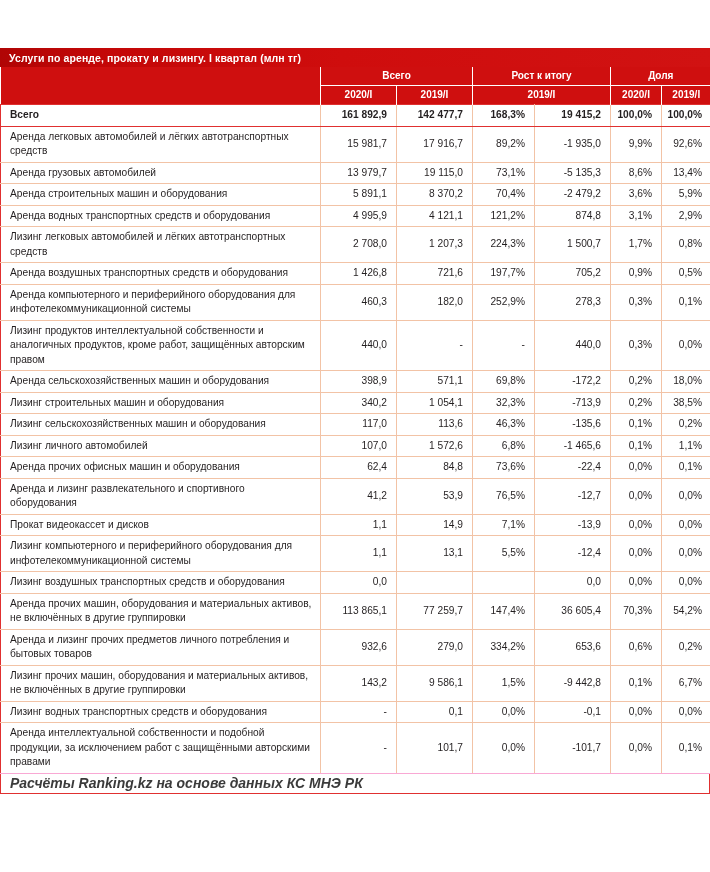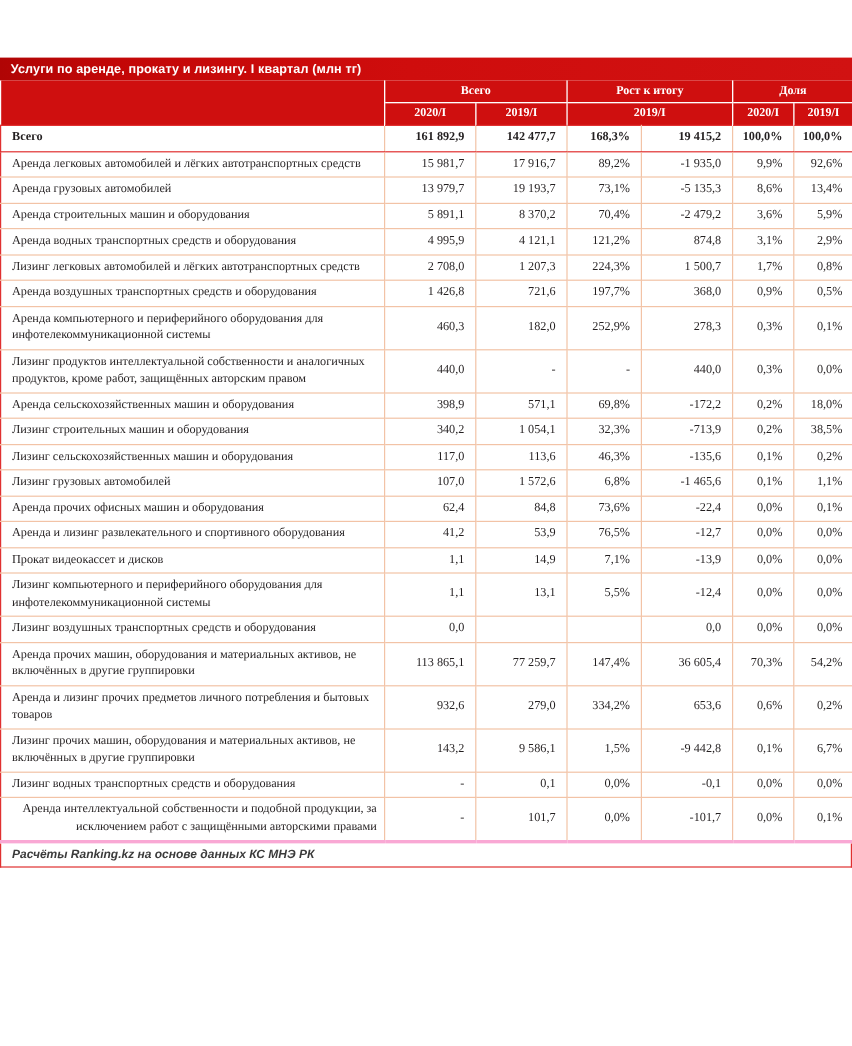--- a/index.html
+++ b/index.html
@@ -39,21 +39,20 @@
     font-weight: bold;
     letter-spacing: 0.1px;
     white-space: nowrap;
   }
 
   
   table.data {
     border-collapse: collapse;
     width: 710px;
     table-layout: fixed;
-    font-family: Liberation Serif, serif;
   }
   table.data col.c-label { width: 320px; }
   table.data col.c-n1    { width: 76px; }
   table.data col.c-n2    { width: 76px; }
   table.data col.c-n3    { width: 62px; }
   table.data col.c-n4    { width: 76px; }
   table.data col.c-n5    { width: 51px; }
   table.data col.c-n6    { width: 49px; }
 
   
@@ -106,35 +105,35 @@
 
   
   tbody tr.total-row td {
     font-weight: bold;
     border-bottom: 1px solid #e03030;
     border-top: 1px solid #e03030;
   }
   tbody tr.total-row td.label { padding-left: 9px; }
 
   
-  tbody tr:last-child td { border-bottom: 3px solid #f9a8d4; text-align: right; }
+  tbody tr:last-child td { border-bottom: 1px solid #f9a8d4; }
 
   
   .footer {
     border: 1px solid #e03030;
     border-top: none;
     box-sizing: border-box;
     height: 20px;
     display: flex;
     align-items: center;
     padding-left: 9px;
     background: #ffffff;
   }
   .footer .footer-text {
-    font-size: 10px;
+    font-size: 14px;
     font-style: italic;
     font-weight: bold;
     color: #3b3b3b;
   }
 </style>
 </head>
 <body>
 
 <div class="card">
 
@@ -182,21 +181,21 @@
           <td class="num">15 981,7</td>
           <td class="num">17 916,7</td>
           <td class="num">89,2%</td>
           <td class="num">-1 935,0</td>
           <td class="num">9,9%</td>
           <td class="num last-col">92,6%</td>
         </tr>
         <tr>
           <td class="label">Аренда грузовых автомобилей</td>
           <td class="num">13 979,7</td>
-          <td class="num">19 193,7</td>
+          <td class="num">19 115,0</td>
           <td class="num">73,1%</td>
           <td class="num">-5 135,3</td>
           <td class="num">8,6%</td>
           <td class="num last-col">13,4%</td>
         </tr>
         <tr>
           <td class="label">Аренда строительных машин и оборудования</td>
           <td class="num">5 891,1</td>
           <td class="num">8 370,2</td>
           <td class="num">70,4%</td>
@@ -220,21 +219,21 @@
           <td class="num">224,3%</td>
           <td class="num">1 500,7</td>
           <td class="num">1,7%</td>
           <td class="num last-col">0,8%</td>
         </tr>
         <tr>
           <td class="label">Аренда воздушных транспортных средств и оборудования</td>
           <td class="num">1 426,8</td>
           <td class="num">721,6</td>
           <td class="num">197,7%</td>
-          <td class="num">368,0</td>
+          <td class="num">705,2</td>
           <td class="num">0,9%</td>
           <td class="num last-col">0,5%</td>
         </tr>
         <tr>
           <td class="label">Аренда компьютерного и периферийного оборудования для инфотелекоммуникационной системы</td>
           <td class="num">460,3</td>
           <td class="num">182,0</td>
           <td class="num">252,9%</td>
           <td class="num">278,3</td>
           <td class="num">0,3%</td>
@@ -270,21 +269,21 @@
         <tr>
           <td class="label">Лизинг сельскохозяйственных машин и оборудования</td>
           <td class="num">117,0</td>
           <td class="num">113,6</td>
           <td class="num">46,3%</td>
           <td class="num">-135,6</td>
           <td class="num">0,1%</td>
           <td class="num last-col">0,2%</td>
         </tr>
         <tr>
-          <td class="label">Лизинг грузовых автомобилей</td>
+          <td class="label">Лизинг личного автомобилей</td>
           <td class="num">107,0</td>
           <td class="num">1 572,6</td>
           <td class="num">6,8%</td>
           <td class="num">-1 465,6</td>
           <td class="num">0,1%</td>
           <td class="num last-col">1,1%</td>
         </tr>
         <tr>
           <td class="label">Аренда прочих офисных машин и оборудования</td>
           <td class="num">62,4</td>

